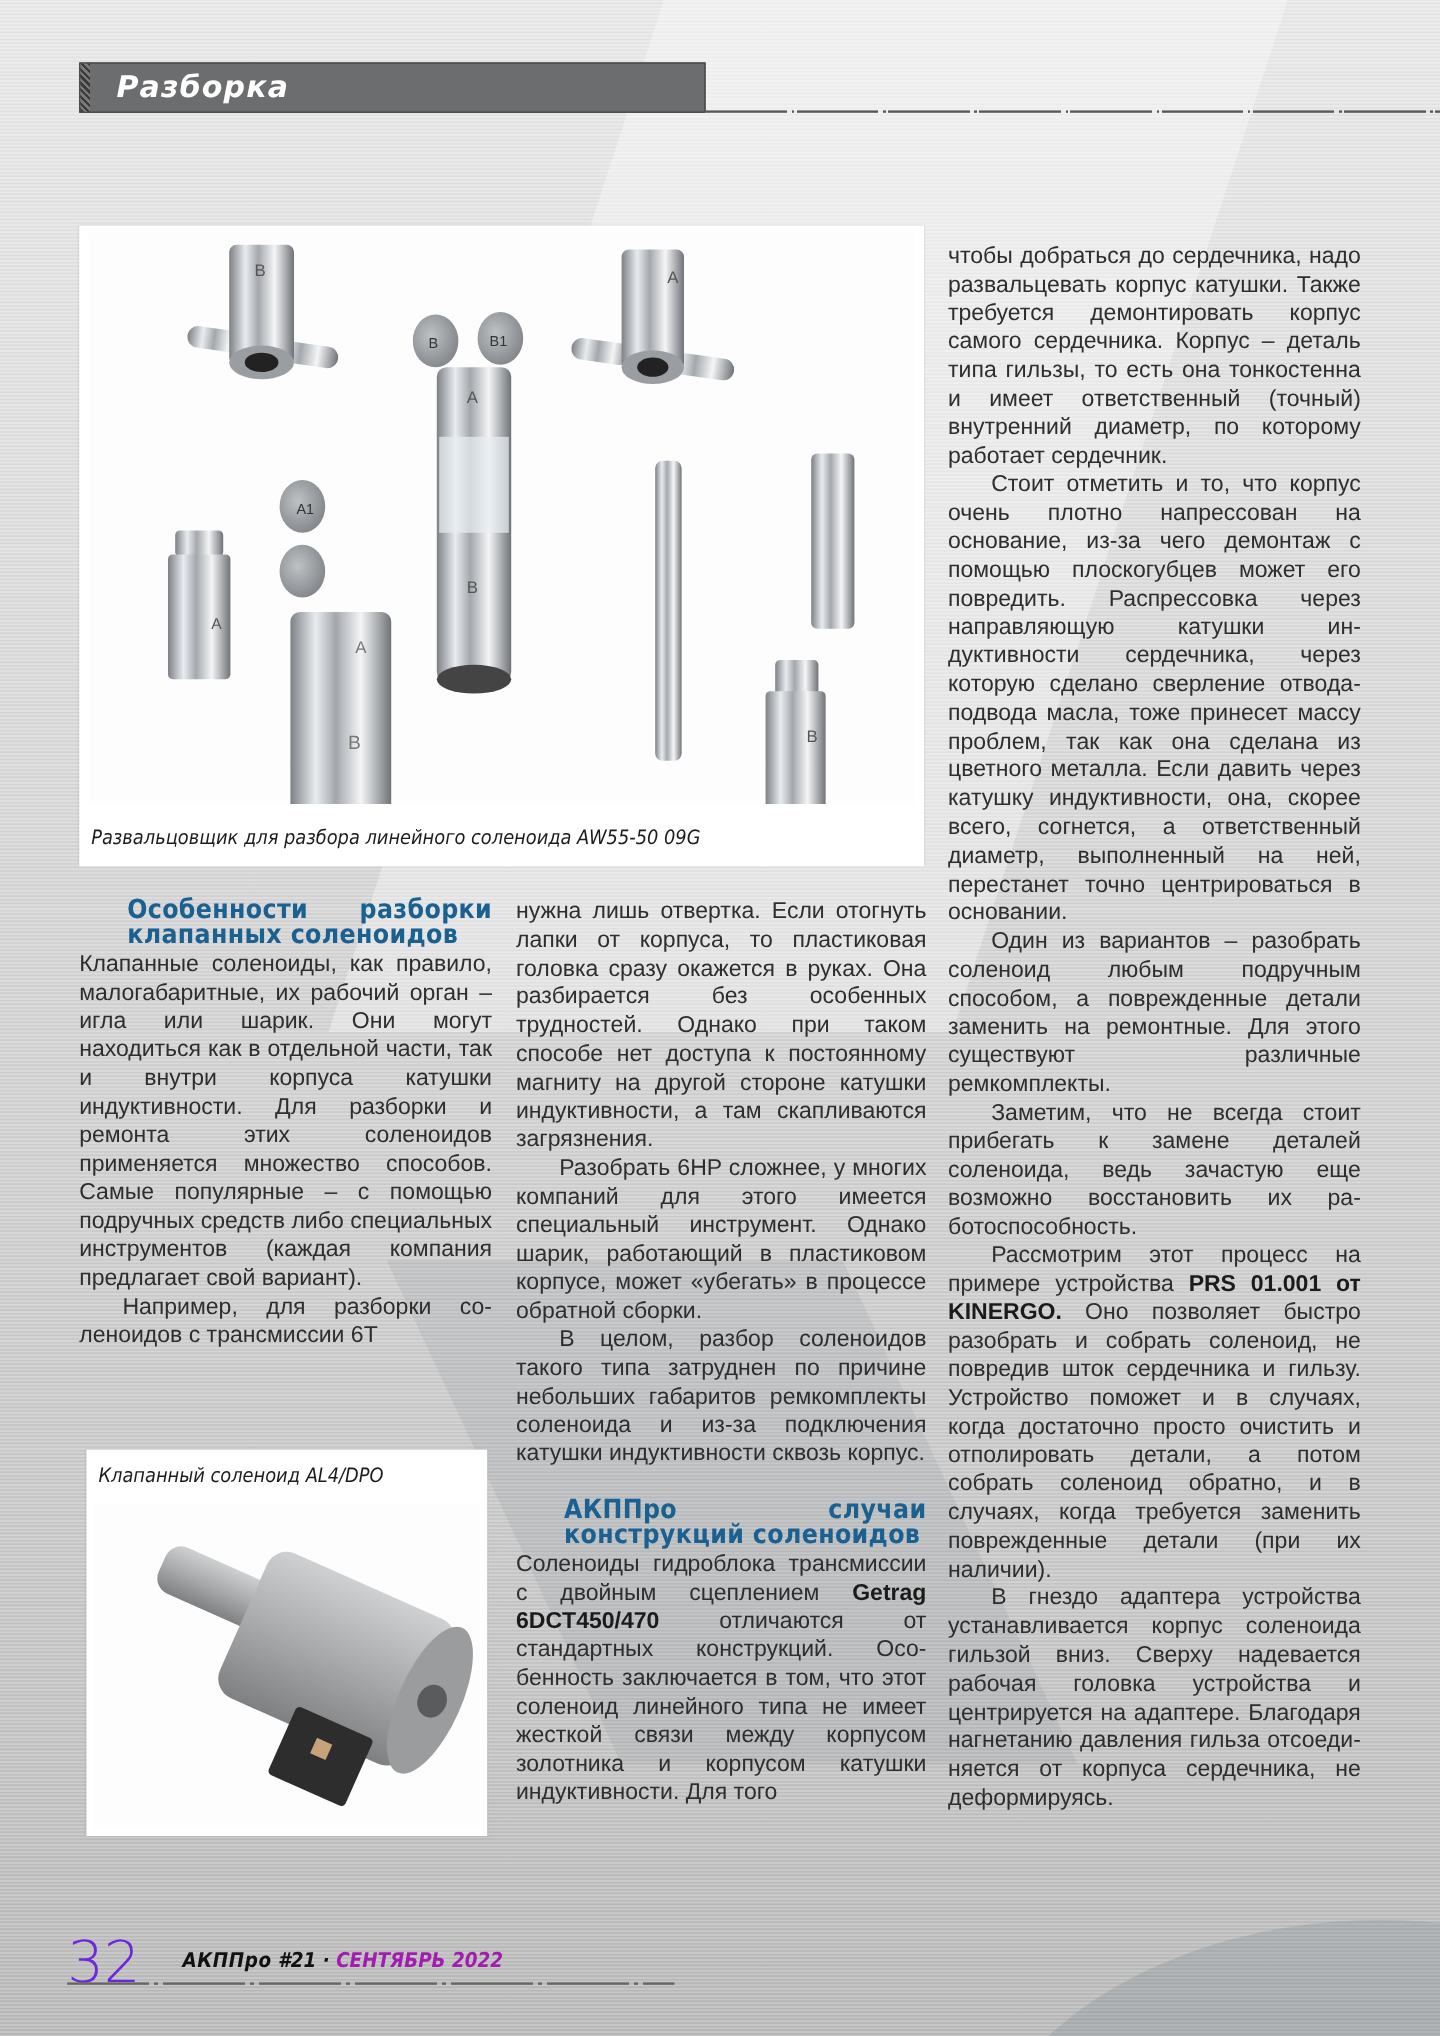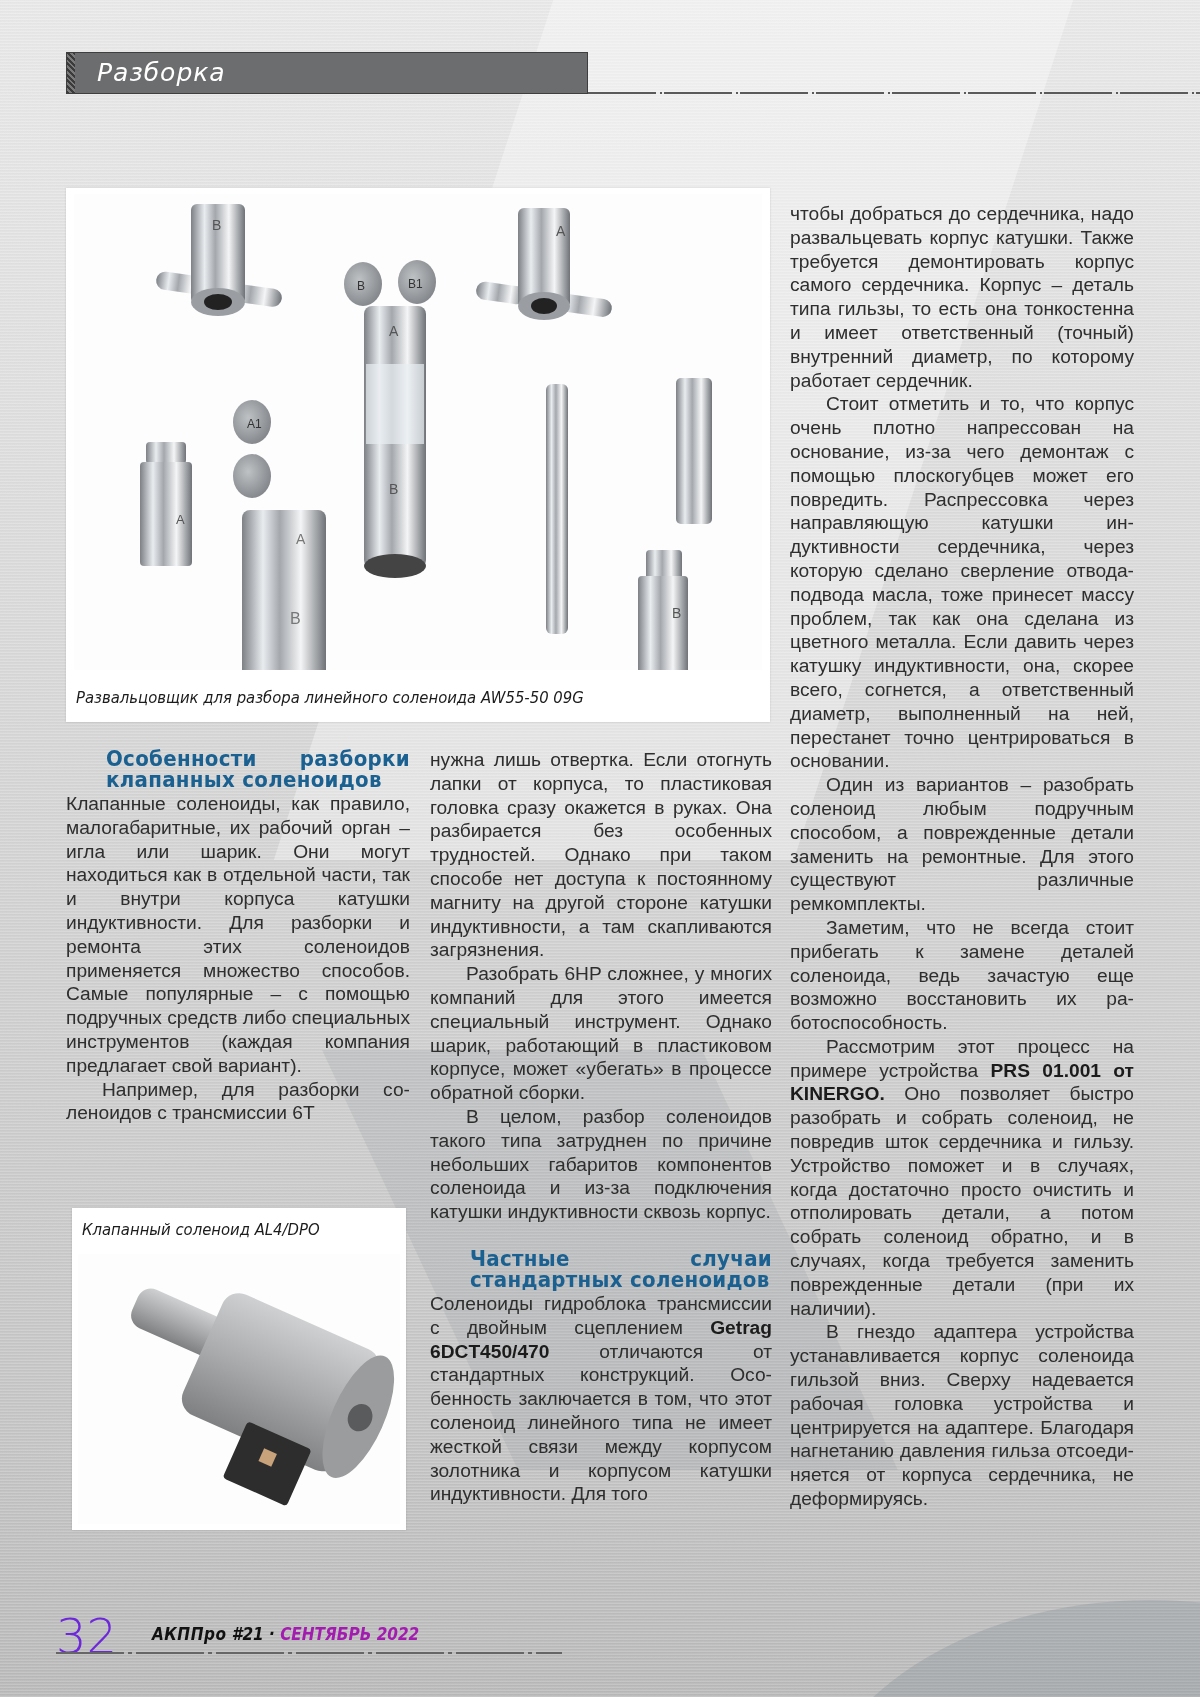--- a/index.html
+++ b/index.html
@@ -25,20 +25,21 @@
   .bg-shape3 {
     position: absolute; left: 420px; top: 1050px; width: 380px; height: 420px;
     background: rgba(110,115,120,0.12);
     transform: skewX(25deg);
   }
   
   .section-bar {
     position: absolute; left: 66px; top: 52px; width: 522px; height: 42px;
     background: #6c6d6f;
     border: 1px solid #3e3e3e;
+    font-weight: bold;
   }
   .section-bar .hatch {
     position: absolute; left: 0; top: 0; width: 8px; height: 100%;
     background: repeating-linear-gradient(45deg, #3b3b3b 0 2px, #7a7a7a 2px 4px);
   }
   .section-bar .title {
     position: absolute; left: 30px; top: 5px;
     font-family: "DejaVu Sans", sans-serif; font-style: italic;
     font-size: 25px; color: #fff; letter-spacing: 1px;
   }
@@ -201,22 +202,22 @@
         <rect x="150" y="180" width="70" height="62" rx="4" fill="#2d2d2d"></rect>
         <rect x="176" y="198" width="14" height="14" fill="#c8a27a"></rect>
       </g>
     </svg>
   </div>
 </div>
 
 <div class="col col2">
   <p>нужна лишь отвертка. Если ото­гнуть лапки от корпуса, то пла­стиковая головка сразу окажет­ся в руках. Она разбирается без особенных трудностей. Однако при таком способе нет доступа к постоянному магниту на дру­гой стороне катушки индуктив­ности, а там скапливаются за­грязнения.</p>
   <p class="ind">Разобрать 6HP сложнее, у мно­гих компаний для этого имеется специальный инструмент. Одна­ко шарик, работающий в пласти­ковом корпусе, может «убегать» в процессе обратной сборки.</p>
-  <p class="ind">В целом, разбор соленои­дов такого типа затруднен по причине небольших габаритов компонентов соленоида и из-за подключения катушки индуктив­ности сквозь корпус.</p>
-  <div class="heading" style="margin-top:24px">Частные случаи стандартных соленоидов</div>
+  <p class="ind">В целом, разбор соленои­дов такого типа затруднен по причине небольших габаритов ремкомплекты соленоида и из-за подключения катушки индуктив­ности сквозь корпус.</p>
+  <div class="heading" style="margin-top:24px">АКППро случаи конструкций соленоидов</div>
   <p><span>Соленоиды гидроблока транс­миссии с двойным сцеплением </span><b>Getrag 6DCT450/470</b><span> отличаются от стандартных конструкций. Осо­бенность заключается в том, что этот соленоид линейного типа не имеет жесткой связи между кор­пусом золотника и корпусом ка­тушки индуктивности. Для того</span></p>
 </div>
 
 <div class="col col3">
   <p>чтобы добраться до сердечника, надо развальцевать корпус ка­тушки. Также требуется демонти­ровать корпус самого сердечни­ка. Корпус – деталь типа гильзы, то есть она тонкостенна и имеет ответственный (точный) внутрен­ний диаметр, по которому рабо­тает сердечник.</p>
   <p class="ind">Стоит отметить и то, что кор­пус очень плотно напрессован на основание, из-за чего демонтаж с помощью плоскогубцев может его повредить. Распрессовка че­рез направляющую катушки ин­дуктивности сердечника, через которую сделано сверление от­вода-подвода масла, тоже при­несет массу проблем, так как она сделана из цветного металла. Ес­ли давить через катушку индуктив­ности, она, скорее всего, согнется, а ответственный диаметр, выпол­ненный на ней, перестанет точно центрироваться в основании.</p>
   <p class="ind">Один из вариантов – разо­брать соленоид любым подруч­ным способом, а поврежденные детали заменить на ремонтные. Для этого существуют различ­ные ремкомплекты.</p>
   <p class="ind">Заметим, что не всегда сто­ит прибегать к замене деталей соленоида, ведь зачастую еще возможно восстановить их ра­ботоспособность.</p>
   <p class="ind"><span>Рассмотрим этот процесс на примере устройства </span><b>PRS 01.001 от KINERGO.</b><span> Оно позволяет бы­стро разобрать и собрать солено­ид, не повредив шток сердечни­ка и гильзу. Устройство поможет и в случаях, когда достаточно про­сто очистить и отполировать де­тали, а потом собрать соленоид обратно, и в случаях, когда тре­буется заменить поврежденные детали (при их наличии).</span></p>
   <p class="ind">В гнездо адаптера устрой­ства устанавливается корпус соленоида гильзой вниз. Свер­ху надевается рабочая головка устройства и центрируется на адаптере. Благодаря нагнета­нию давления гильза отсоеди­няется от корпуса сердечника, не деформируясь.</p>

